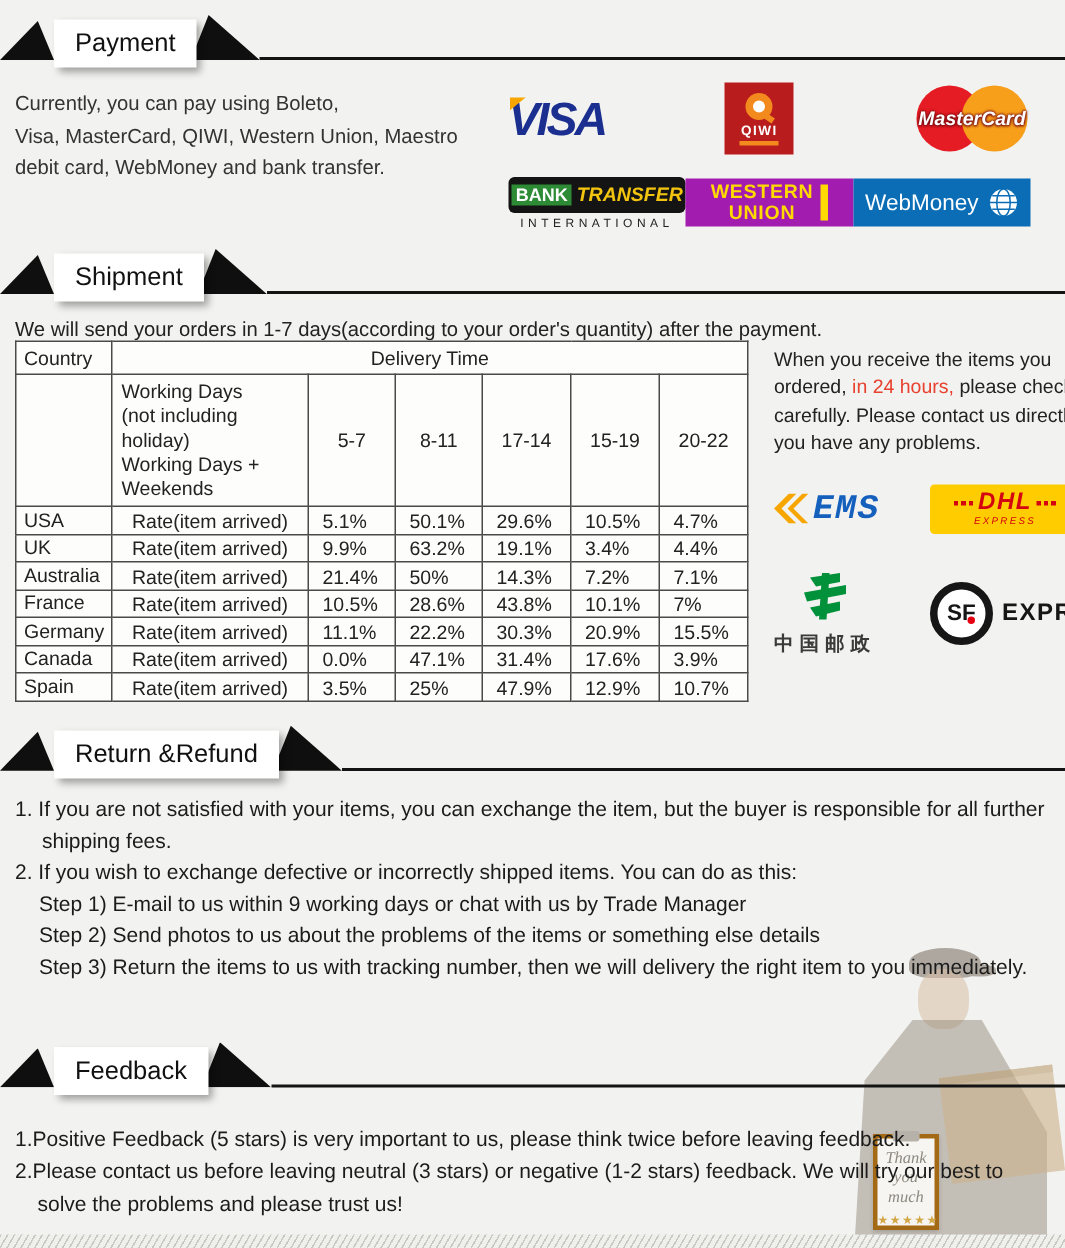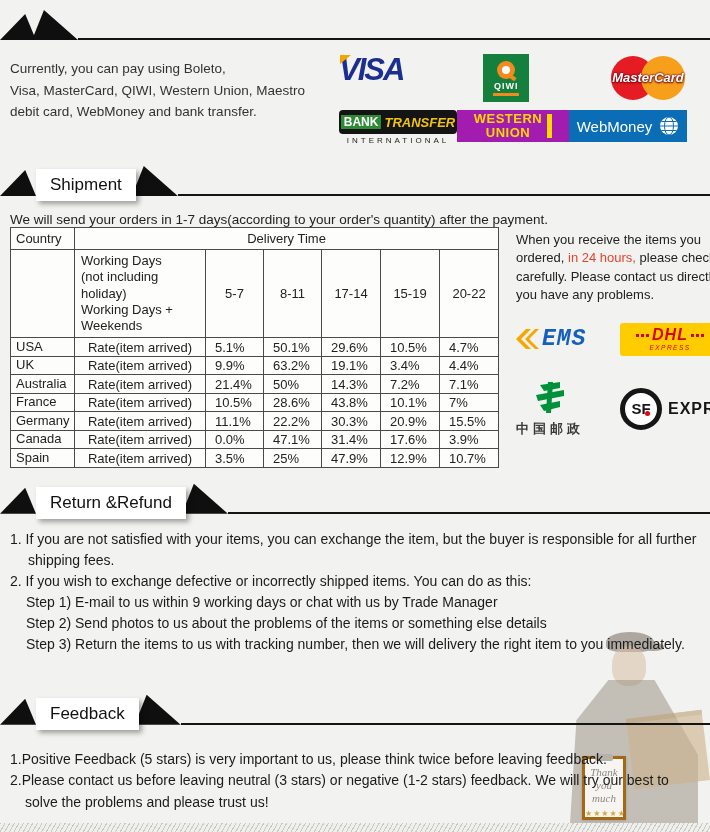--- a/index.html
+++ b/index.html
@@ -12,34 +12,34 @@
   .sh-tri-l{width:36px;height:26px;background:#0f0f0f;clip-path:polygon(70% 0,100% 100%,0 100%);flex:0 0 auto;}
   .sh-label{background:#fff;box-shadow:3px 3px 5px rgba(0,0,0,.35);font-size:17px;color:#111;
             padding:7px 14px 8px;line-height:1;position:relative;z-index:2;margin-bottom:-5px;flex:0 0 auto;}
   .sh-tri-r{width:46px;height:30px;background:#0f0f0f;clip-path:polygon(26% 0,100% 100%,0 100%);margin-left:-4px;}
   .sh-rule{flex:1;height:2px;background:#141414;}
 
   
   .payment-row{display:flex;padding:12px 23px 6px 10px;}
   .pay-text{width:318px;font-size:13.5px;line-height:1.6;color:#333;white-space:pre-line;}
   .pay-logos{flex:1;padding-left:14px;padding-top:2px;}
-  .pay-logo-row{display:flex;justify-content:space-between;height:50px;}
+  .pay-logo-row{display:flex;justify-content:space-between;align-items:center;height:50px;}
   .pay-logo-row + .pay-logo-row{margin-top:6px;}
 
   .logo-visa{position:relative;font-style:italic;font-weight:bold;font-size:31px;color:#1a2f8f;letter-spacing:-2px;line-height:1;}
   .logo-visa::before{content:"";position:absolute;left:1px;top:1px;width:11px;height:9px;background:#f7a600;
                      clip-path:polygon(0 0,100% 0,0 100%);}
 
   .logo-boleto{width:60px;height:44px;position:relative;
       background:repeating-linear-gradient(90deg,#111 0 2px,#fff 2px 3px,#111 3px 6px,#fff 6px 8px,#111 8px 9px,#fff 9px 12px);}
   .boleto-band{position:absolute;left:0;right:0;top:12px;background:#fff;text-align:center;line-height:1.1;padding:1px 0;}
   .boleto-l1{font-size:9px;font-weight:bold;color:#111;}
   .boleto-l2{font-size:5px;letter-spacing:.5px;color:#111;}
 
-  .logo-qiwi{width:46px;height:48px;background:#15803d;display:flex;flex-direction:column;align-items:center;justify-content:center;}
+  .logo-qiwi{width:46px;height:48px;background:#b91c1c;display:flex;flex-direction:column;align-items:center;justify-content:center;}
   .qiwi-q{width:18px;height:18px;border-radius:50%;background:#f28a1e;position:relative;margin-bottom:2px;}
   .qiwi-q::after{content:"";position:absolute;left:5px;top:5px;width:8px;height:8px;border-radius:50%;background:#fff;}
   .qiwi-q::before{content:"";position:absolute;right:-1px;bottom:-1px;width:6px;height:4px;background:#f28a1e;transform:rotate(35deg);}
   .qiwi-name{color:#fff;font-size:9px;font-weight:bold;letter-spacing:1px;}
   .qiwi-bar{width:26px;height:3px;background:#f28a1e;margin-top:2px;}
 
   .logo-mc{position:relative;width:78px;height:48px;}
   .mc-red{position:absolute;left:2px;top:2px;width:44px;height:44px;border-radius:50%;background:#e61c24;}
   .mc-orange{position:absolute;right:2px;top:2px;width:44px;height:44px;border-radius:50%;background:#f79e1b;}
   .mc-text{position:absolute;left:0;right:0;top:16px;text-align:center;color:#fff;font-style:italic;font-weight:bold;
@@ -140,20 +140,21 @@
       <div class="dm-sign-line">you</div>
       <div class="dm-sign-line">much</div>
       <div class="dm-stars">★★★★★</div>
     </div>
   </div>
 
   <div class="content">
 
     <div class="sec-header">
       <span class="sh-tri-l"></span>
+      <span class="sh-label">Payment</span>
       <span class="sh-tri-r"></span>
       <span class="sh-rule"></span>
     </div>
 
     <div class="payment-row">
       <p class="pay-text" style="margin:6px 0 0;">Currently, you can pay using Boleto,
 Visa, MasterCard, QIWI, Western Union, Maestro
 debit card, WebMoney and bank transfer.</p>
       <div class="pay-logos">
         <div class="pay-logo-row">

